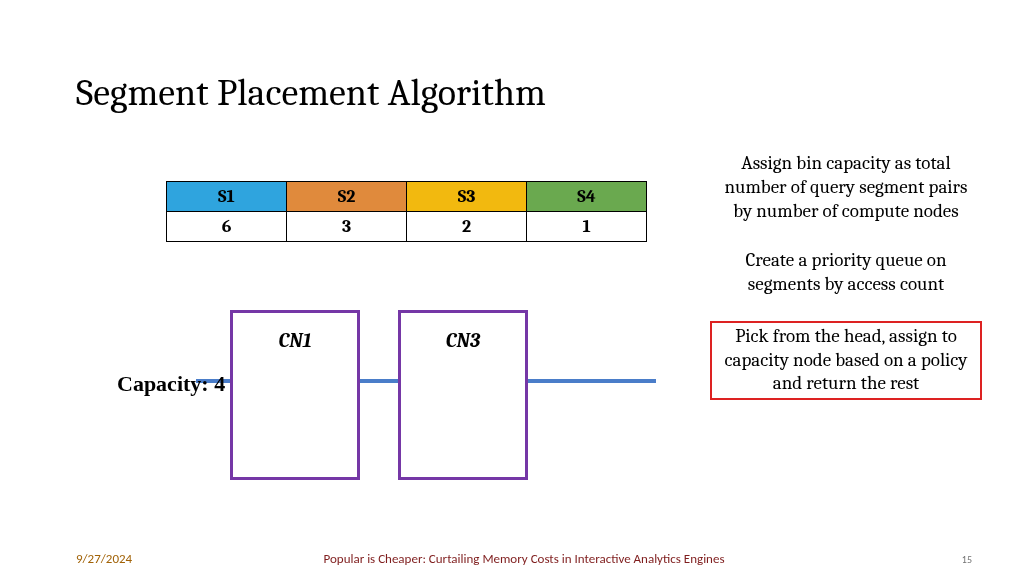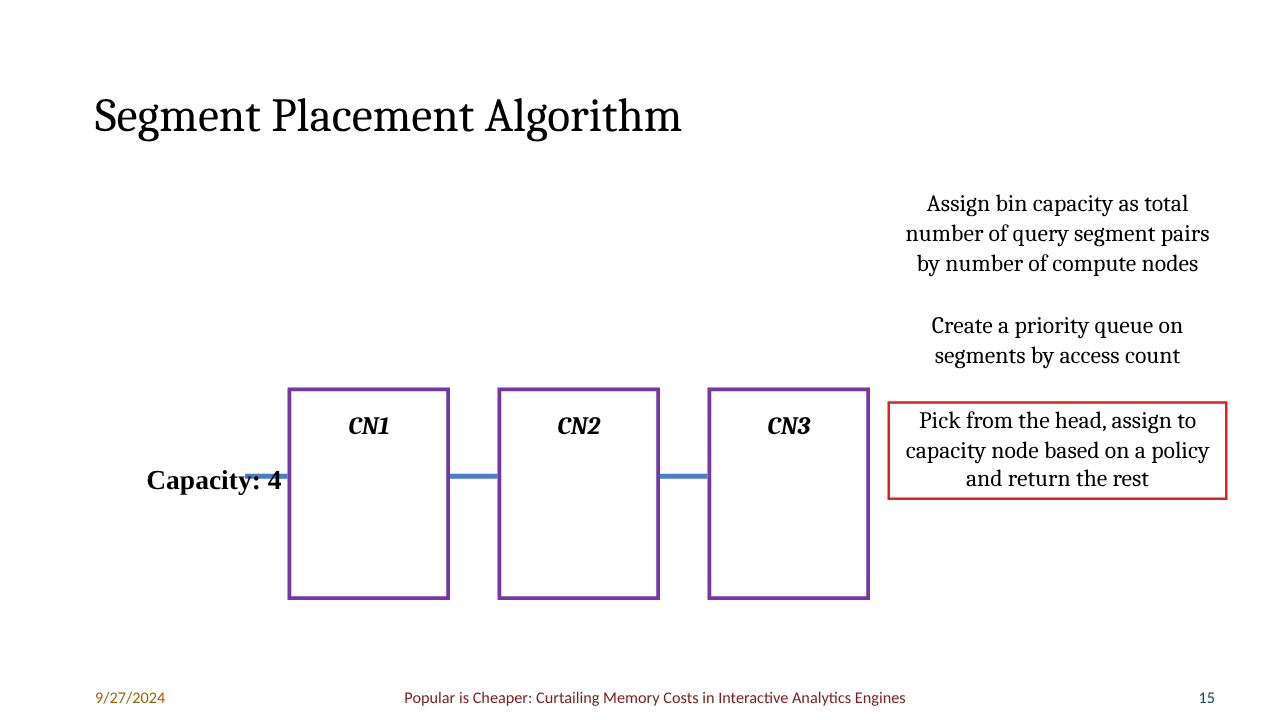--- a/index.html
+++ b/index.html
@@ -15,34 +15,49 @@
   .seg-table .valrow td { background: #fff; font-family: Cambria, Georgia, serif; }
   .bins { position: absolute; left: 210px; top: 290px; display: flex; gap: 30px; }
   .bin { width: 130px; height: 170px; border: 3px solid #7537a6; background: #fff; text-align: center; padding-top: 16px; font-style: italic; font-weight: 700; font-size: 20px; font-family: Cambria, Georgia, serif; }
   .cap-label { position: absolute; left: 101px; top: 355px; font-weight: 700; font-size: 22px; font-family: Liberation Serif, serif; }
   .blue-line { position: absolute; left: 180px; top: 363px; width: 460px; height: 4px; background: #4a7dc9; }
   .steps { position: absolute; left: 690px; top: 130px; width: 280px; text-align: center; font-size: 19px; line-height: 1.25; }
   .step { margin-bottom: 22px; padding: 2px 4px; }
   .step.boxed { border: 2px solid #d22; }
   .footer-date { position: absolute; left: 60px; bottom: 18px; font-size: 13px; color: #a16207; font-family: Calibri, Arial, sans-serif; }
   .footer-title { position: absolute; left: 0; right: 0; bottom: 18px; text-align: center; font-size: 13px; color: #7f1d1d; font-family: Calibri, Arial, sans-serif; }
-  .footer-num { position: absolute; right: 60px; bottom: 18px; font-size: 13px; color: #0c4a6e; font-family: Calibri, Arial, sans-serif; }
+  .footer-num { position: absolute; right: 60px; bottom: 18px; font-size: 10px; color: #737373; font-family: Calibri, Arial, sans-serif; }
 </style>
 </head>
 <body>
 
 <div class="slide">
   <div class="title">Segment Placement Algorithm</div>
 
+  <table class="seg-table">
+    <tbody>
+        <tr>
+      <th class="s1">S1</th>
+      <th class="s2">S2</th>
+      <th class="s3">S3</th>
+      <th class="s4">S4</th>
+    </tr>
+    <tr class="valrow">
+      <td>6</td>
+      <td>3</td>
+      <td>2</td>
+      <td>1</td>
+    </tr>
+  </tbody>
+    </table>
 
   <div class="blue-line"></div>
 
   <div class="bins">
     <div class="bin">CN1</div>
-    <div class="bin">CN2</div>
     <div class="bin">CN3</div>
   </div>
 
   <div class="cap-label">Capacity: 4</div>
 
   <div class="steps">
     <div class="step">Assign bin capacity as total number of query segment pairs by number of compute nodes</div>
     <div class="step">Create a priority queue on segments by access count</div>
     <div class="step boxed">Pick from the head, assign to capacity node based on a policy and return the rest</div>
   </div>

